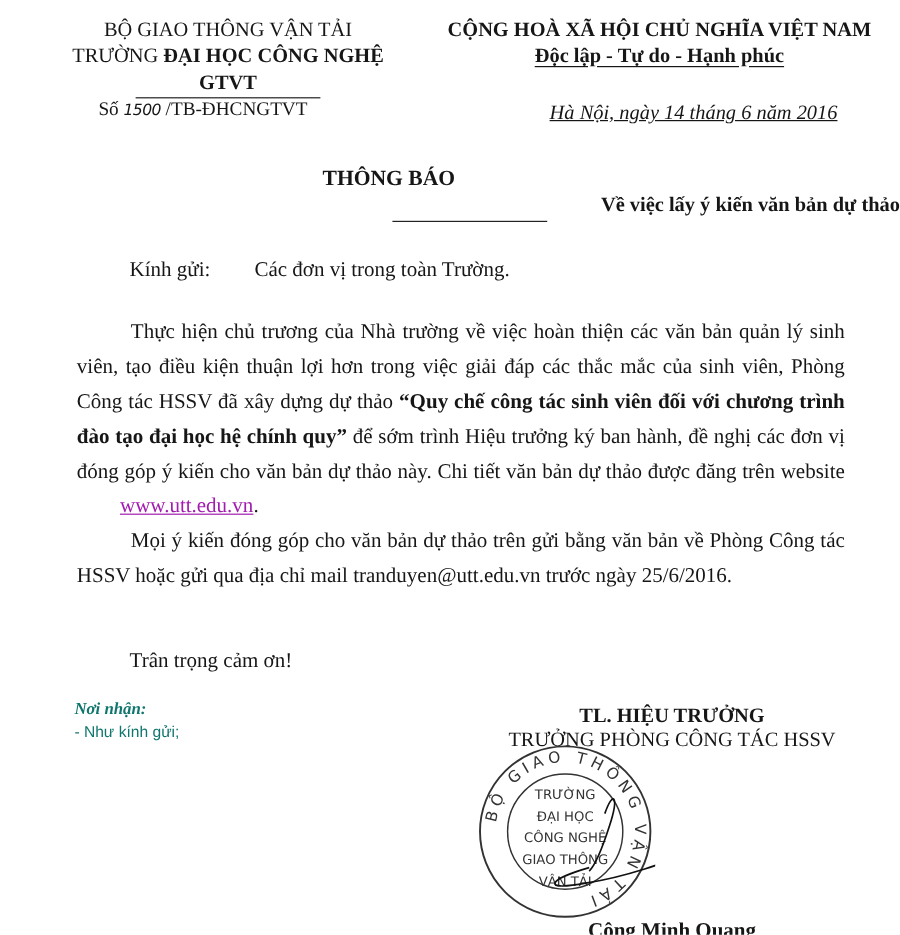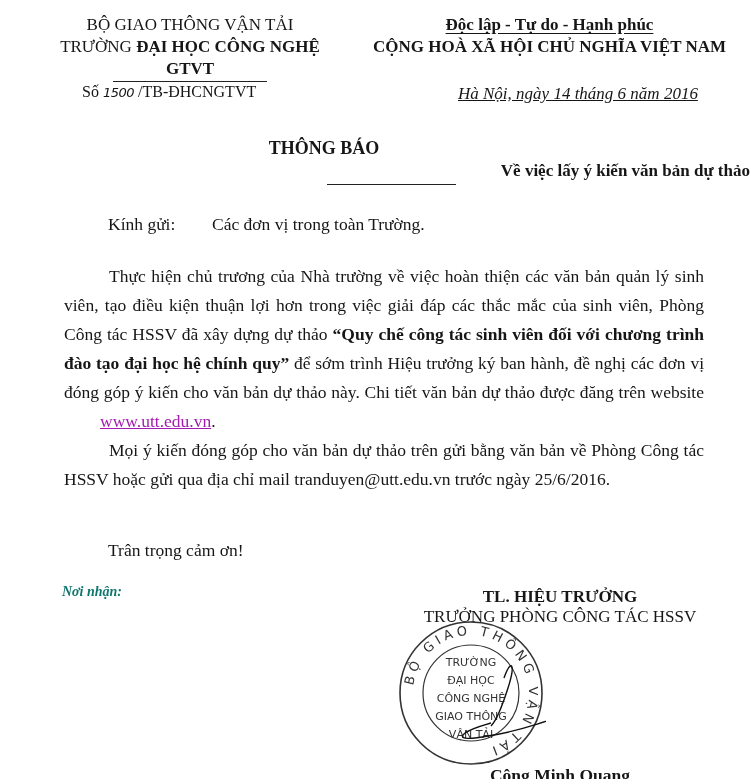--- a/index.html
+++ b/index.html
@@ -34,22 +34,22 @@
 </head>
 <body>
 
 <div class="abs hdr-left">
   <div>BỘ GIAO THÔNG VẬN TẢI</div>
   <div class="l2"><span>TRƯỜNG </span><b>ĐẠI HỌC CÔNG NGHỆ GTVT</b></div>
   <span class="u-line"></span>
 </div>
 
 <div class="abs hdr-right">
+  <div>CỘNG HOÀ XÃ HỘI CHỦ NGHĨA VIỆT NAM</div>
   <div><span class="motto">Độc lập - Tự do - Hạnh phúc</span></div>
-  <div>CỘNG HOÀ XÃ HỘI CHỦ NGHĨA VIỆT NAM</div>
 </div>
 
 <div class="abs docno">
   <span>Số</span>
   <span class="hand">1500</span><span> /TB-ĐHCNGTVT</span>
 </div>
 
 <div class="abs date">Hà Nội, ngày 14 tháng 6 năm 2016</div>
 
 <div class="abs title">THÔNG BÁO</div>
@@ -63,20 +63,21 @@
 
 <div class="abs body">
   <p><span>Thực hiện chủ trương của Nhà trường về việc hoàn thiện các văn bản quản lý sinh viên, tạo điều kiện thuận lợi hơn trong việc giải đáp các thắc mắc của sinh viên, Phòng Công tác HSSV đã xây dựng dự thảo </span><b>“Quy chế công tác sinh viên đối với chương trình đào tạo đại học hệ chính quy”</b><span> để sớm trình Hiệu trưởng ký ban hành, đề nghị các đơn vị đóng góp ý kiến cho văn bản dự thảo này. Chi tiết văn bản dự thảo được đăng trên website </span><a>www.utt.edu.vn</a><span>.</span></p>
   <p>Mọi ý kiến đóng góp cho văn bản dự thảo trên gửi bằng văn bản về Phòng Công tác HSSV hoặc gửi qua địa chỉ mail tranduyen@utt.edu.vn trước ngày 25/6/2016.</p>
 </div>
 
 <div class="abs thanks">Trân trọng cảm ơn!</div>
 
 <div class="abs recv">
   <div class="rt">Nơi nhận:</div>
+  <div>- Như kính gửi;</div>
 </div>
 
 <div class="abs sign1">TL. HIỆU TRƯỞNG</div>
 <div class="abs sign2">TRƯỞNG PHÒNG CÔNG TÁC HSSV</div>
 
 <svg class="abs stamp" viewBox="0 0 150 150">
   <defs>
     <path id="ringpath" d="M 75,75 m -58,0 a 58,58 0 1,1 116,0 a 58,58 0 1,1 -116,0"></path>
   </defs>
   <circle cx="75" cy="75" r="71" fill="none" stroke="#333" stroke-width="1.6"></circle>

